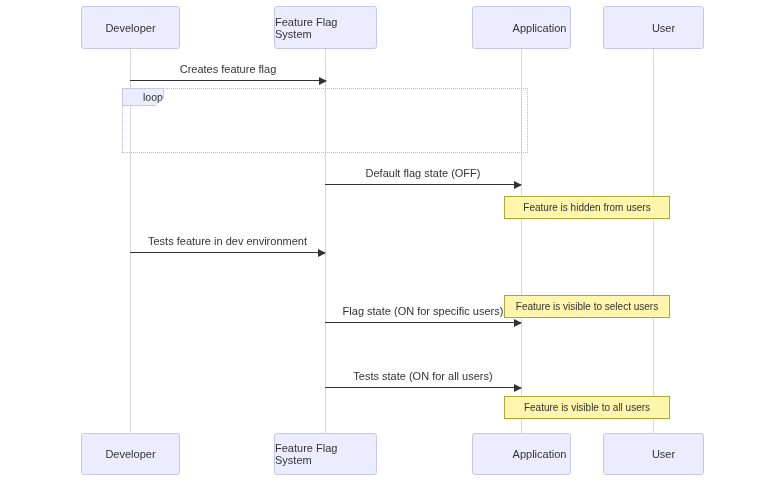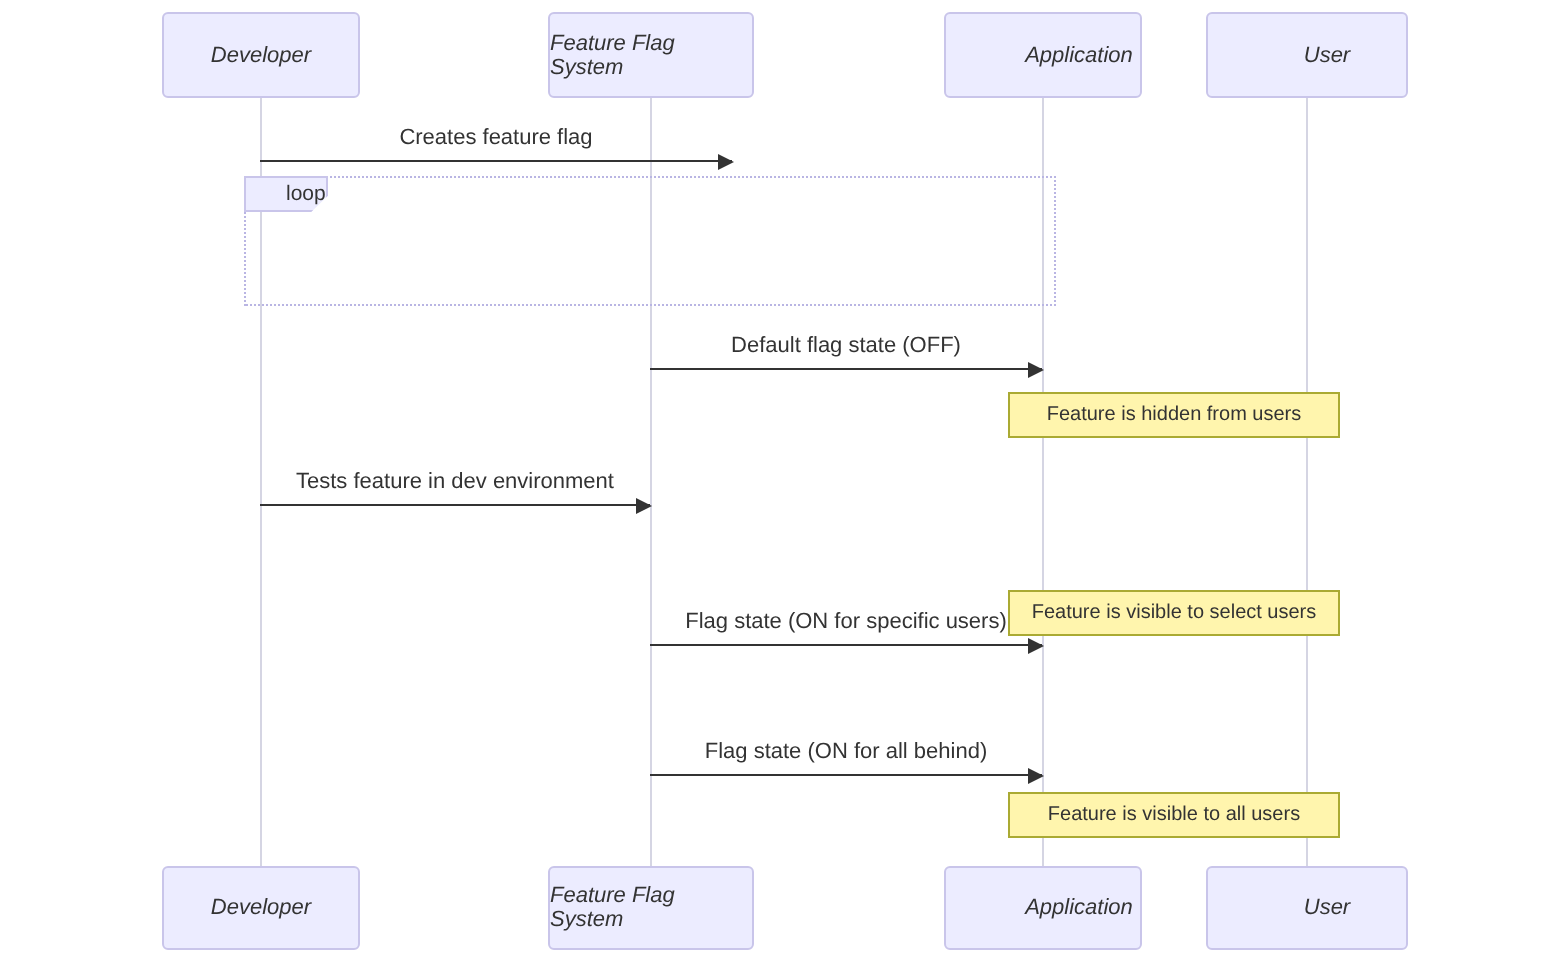--- a/index.html
+++ b/index.html
@@ -29,21 +29,20 @@
     position: absolute;
     background: var(--actor-fill, #ECECFF);
     border: 1px solid var(--actor-border, #c9c5ea);
     border-radius: 3px;
     display: flex;
     align-items: center;
     justify-content: center;
     font-size: 11px;
     color: var(--text, #333333);
     box-sizing: border-box;
-    font-style: italic;
   }
   .actor.top { top: 6px; height: 43px; }
   .actor.bottom { top: 433px; height: 42px; }
   .a-dev  { left: 81px;  width: 99px; }
   .a-ffs  { left: 274px; width: 103px; }
   .a-app  { left: 472px; width: 99px; padding-left: 36px; }
   .a-user { left: 603px; width: 101px; padding-left: 20px; }
 
   
   .loop-frame {
@@ -103,21 +102,21 @@
   .msg .head {
     position: absolute;
     right: -1px;
     bottom: -3.5px;
     width: 0;
     height: 0;
     border-left: 8px solid var(--line, #333333);
     border-top: 4px solid transparent;
     border-bottom: 4px solid transparent;
   }
-  .m1 { left: 130px; width: 196px; top: 60px; padding-left: 40px; }
+  .m1 { left: 130px; width: 196px; top: 60px; }
   .m2 { left: 130px; width: 391px; top: 125px; }
   .m3 { left: 325px; width: 196px; top: 164px; }
   .m4 { left: 130px; width: 195px; top: 232px; }
   .m5 { left: 325px; width: 196px; top: 266px; margin-top: 36px; }
   .m6 { left: 130px; width: 195px; top: 332px; }
   .m7 { left: 325px; width: 196px; top: 367px; }
 
   
   .note {
     position: absolute;
@@ -166,21 +165,21 @@
     <div class="label">Tests feature in dev environment</div>
     <div class="line"></div>
     <div class="head"></div>
   </div>
   <div class="msg m5">
     <div class="label">Flag state (ON for specific users)</div>
     <div class="line"></div>
     <div class="head"></div>
   </div>
   <div class="msg m7">
-    <div class="label">Flag state (ON for all behind)</div>
+    <div class="label">Tests state (ON for all users)</div>
     <div class="line"></div>
     <div class="head"></div>
   </div>
 
   <div class="note n1">Feature is hidden from users</div>
   <div class="note n2">Feature is visible to select users</div>
   <div class="note n3">Feature is visible to all users</div>
 
   <div class="actor top a-dev">
     <span>Developer</span>

